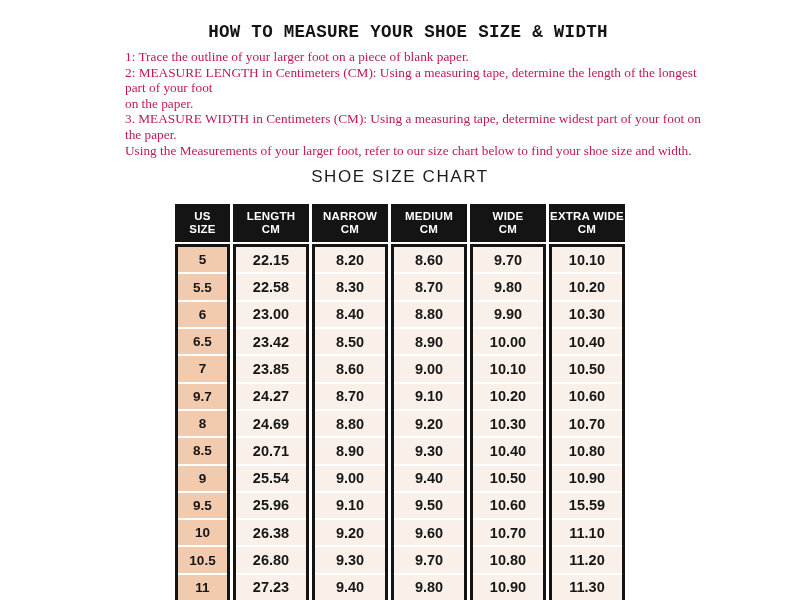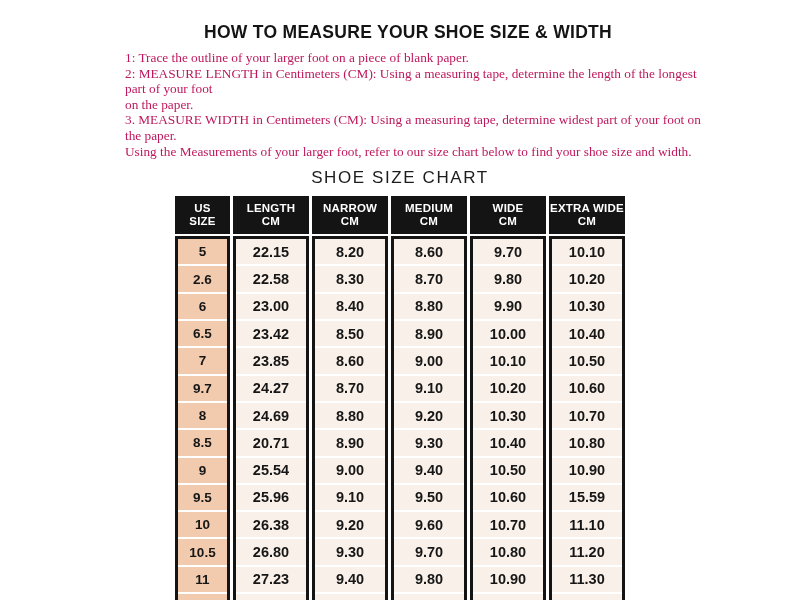--- a/index.html
+++ b/index.html
@@ -12,35 +12,35 @@
     font-family: "Liberation Serif", serif;
     color: #1a1a1a;
   }
   .page-title {
     margin: 22px 0 7px 16px;
     text-align: center;
     font-size: 17.5px;
     font-weight: 700;
     letter-spacing: 0.3px;
     color: #141414;
-    font-family: Liberation Sans, sans-serif;
+    font-family: Liberation Mono, monospace;
   }
   .instructions {
     margin-left: 125px;
     width: 580px;
     font-size: 13.3px;
     line-height: 15.6px;
     color: #be185d;
   }
   .instructions p {
     margin: 0;
     white-space: pre-line;
   }
   .table-title {
-    margin: 9px 0 8px 0;
+    margin: 9px 0 17px 0;
     text-align: center;
     font-family: "Liberation Sans", sans-serif;
     font-size: 17px;
     font-weight: 500;
     letter-spacing: 1.6px;
     color: #1c1c1c;
   }
   .shoe-table {
     width: 450px;
     margin: 0 auto;
@@ -111,21 +111,21 @@
   <h2 class="table-title">SHOE SIZE CHART</h2>
 
   <div class="shoe-table">
       <div class="col size-col">
         <div class="col-head">
           <div>US</div>
           <div>SIZE</div>
         </div>
         <div class="col-body">
           <div class="cell">5</div>
-          <div class="cell">2.6</div>
+          <div class="cell">5.5</div>
           <div class="cell">6</div>
           <div class="cell">6.5</div>
           <div class="cell">7</div>
           <div class="cell">9.7</div>
           <div class="cell">8</div>
           <div class="cell">8.5</div>
           <div class="cell">9</div>
           <div class="cell">9.5</div>
           <div class="cell">10</div>
           <div class="cell">10.5</div>

